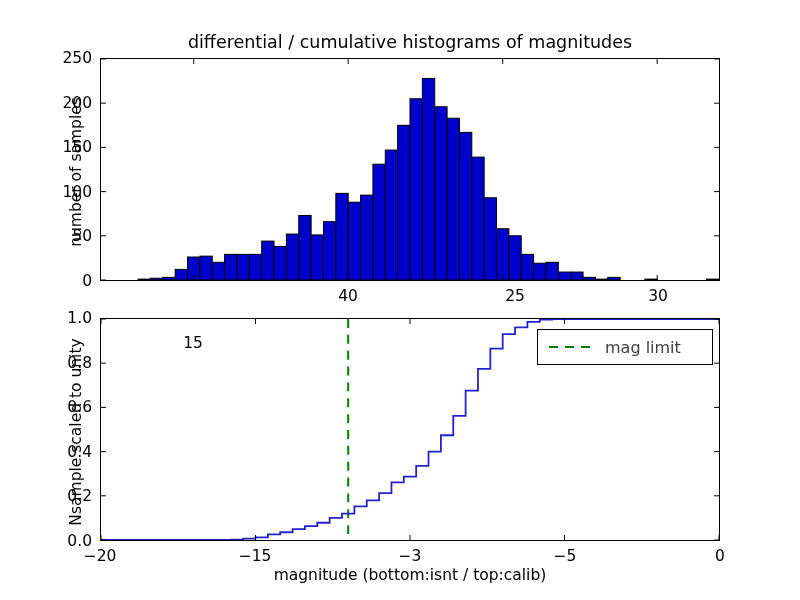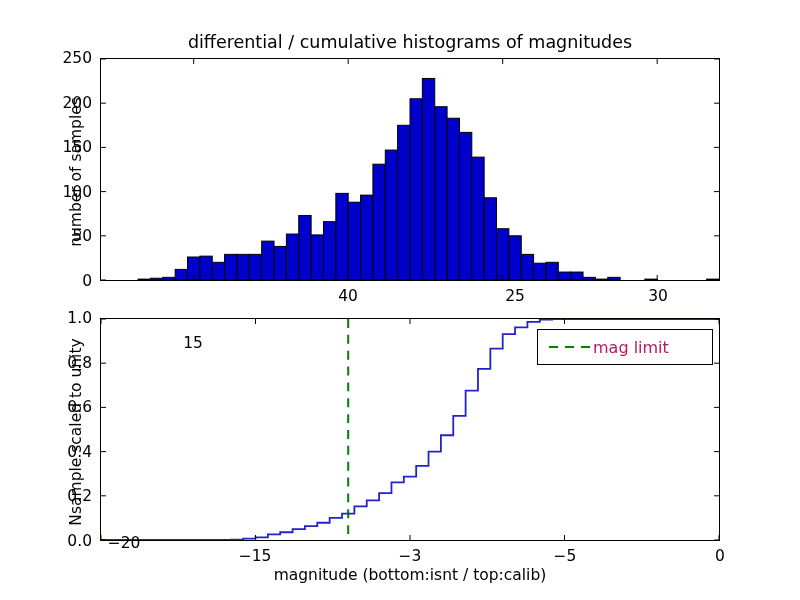--- a/index.html
+++ b/index.html
@@ -115,21 +115,22 @@
     align-items: center;
   }
   #legend-sample {
     width: 46px;
     height: 14px;
     margin-left: 9px;
     flex: 0 0 auto;
   }
   #legend-label {
     font-size: 16px;
-    color: #be185d;
+    color: #404040;
+    margin-left: 12px;
     white-space: nowrap;
   }
 </style>
 </head>
 <body>
 
 <div id="figure">
 
   <div class="chart-title">differential / cumulative histograms of magnitudes</div>
 
@@ -252,21 +253,21 @@
 <div class="tick-label xtick-label" style="left: 193px; top: 287px; margin-top: 47px;">15</div>
     <div class="tick-label xtick-label" style="left: 348px; top: 287px;">40</div>
     <div class="tick-label xtick-label" style="left: 503px; top: 287px; margin-left: 12px;">25</div>
     <div class="tick-label xtick-label" style="left: 658px; top: 287px;">30</div>
     <div class="tick-label ytick-label" style="left: 38px; width: 54px; top: 281px;">0</div>
     <div class="tick-label ytick-label" style="left: 38px; width: 54px; top: 236.4px;">50</div>
     <div class="tick-label ytick-label" style="left: 38px; width: 54px; top: 191.8px;">100</div>
     <div class="tick-label ytick-label" style="left: 38px; width: 54px; top: 147.2px;">150</div>
     <div class="tick-label ytick-label" style="left: 38px; width: 54px; top: 102.6px;">200</div>
     <div class="tick-label ytick-label" style="left: 38px; width: 54px; top: 58px;">250</div>
-    <div class="tick-label xtick-label" style="left: 100px; top: 534px; margin-left: 24px;">−20</div>
+    <div class="tick-label xtick-label" style="left: 100px; top: 547px;">−20</div>
     <div class="tick-label xtick-label" style="left: 255px; top: 547px;">−15</div>
     <div class="tick-label xtick-label" style="left: 410px; top: 547px;">−3</div>
     <div class="tick-label xtick-label" style="left: 565px; top: 547px;">−5</div>
     <div class="tick-label xtick-label" style="left: 720px; top: 547px;">0</div>
     <div class="tick-label ytick-label" style="left: 38px; width: 54px; top: 541px;">0.0</div>
     <div class="tick-label ytick-label" style="left: 38px; width: 54px; top: 496.4px;">0.2</div>
     <div class="tick-label ytick-label" style="left: 38px; width: 54px; top: 451.8px;">0.4</div>
     <div class="tick-label ytick-label" style="left: 38px; width: 54px; top: 407.2px;">0.6</div>
     <div class="tick-label ytick-label" style="left: 38px; width: 54px; top: 362.6px;">0.8</div>
     <div class="tick-label ytick-label" style="left: 38px; width: 54px; top: 318px;">1.0</div>

